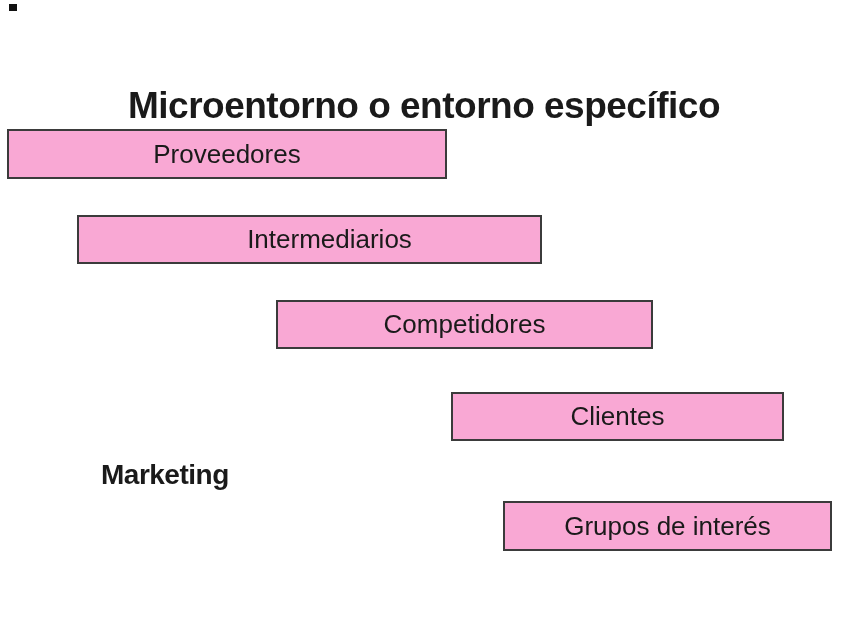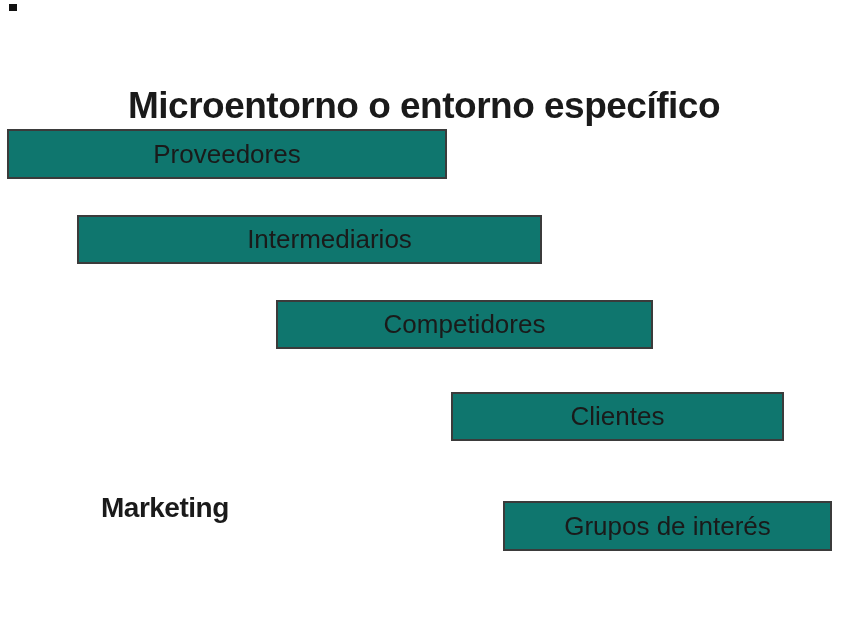--- a/index.html
+++ b/index.html
@@ -33,21 +33,21 @@
     text-align: center;
     font-size: 37px;
     font-weight: bold;
     color: #1a1a1a;
     letter-spacing: -0.5px;
     white-space: nowrap;
   }
   .env-box {
     position: absolute;
     box-sizing: border-box;
-    background: #0f766e;
+    background: #f9a8d4;
     border: 2px solid #3b3b3b;
     display: flex;
     align-items: center;
     justify-content: center;
     font-size: 26px;
     color: #1a1a1a;
     white-space: nowrap;
   }
   .box-proveedores     { left: 7px;   top: 129px; width: 440px; height: 50px; }
   .box-intermediarios  { left: 77px;  top: 215px; width: 465px; height: 49px; padding-left: 40px; }
@@ -56,21 +56,20 @@
   .box-grupos          { left: 503px; top: 481px; width: 329px; height: 50px; margin-top: 20px; }
   .side-label {
     position: absolute;
     left: 101px;
     top: 459px;
     font-size: 28px;
     font-weight: bold;
     color: #1a1a1a;
     letter-spacing: -0.5px;
     white-space: nowrap;
-    margin-top: 33px;
   }
 </style>
 </head>
 <body>
 
 <div class="slide">
 
   <div class="corner-mark"></div>
 
   <h1 class="slide-title">Microentorno o entorno específico</h1>

